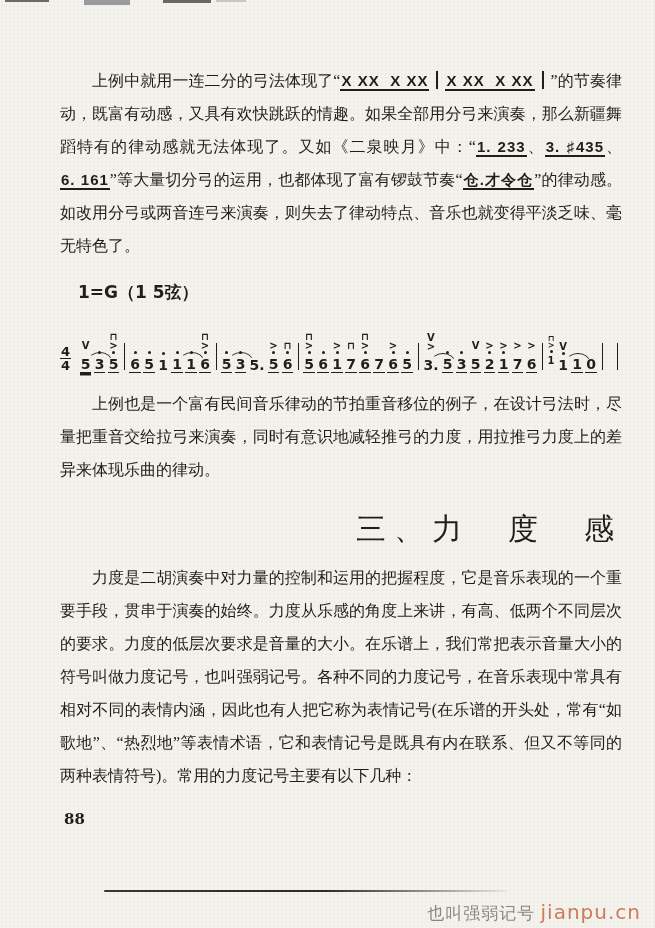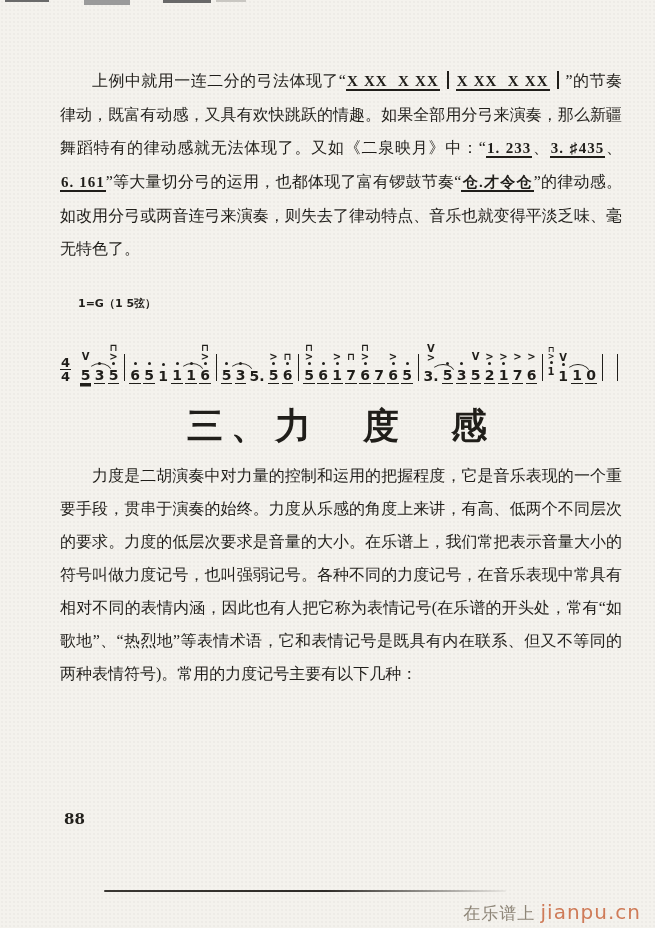--- a/index.html
+++ b/index.html
@@ -14,30 +14,30 @@
     font-family:"Liberation Serif","DejaVu Serif",serif;
     color:var(--ink);
   }
   .content{
     position:absolute;left:60px;top:64px;width:562px;
     font-size:16px;line-height:33px;text-align:justify;
   }
   p{margin:0;text-indent:2em;}
   .seg-text{}
   .notation{
-    font-family:Liberation Serif, serif;font-weight:bold;font-size:15px;
+    font-family:Liberation Sans, sans-serif;font-weight:bold;font-size:15px;
     border-bottom:2px solid var(--ink);padding:0 1px 0 1px;letter-spacing:1px;
     white-space:pre;
   }
   .inline-bar{
     display:inline-block;width:2px;height:18px;background:var(--ink);
     margin:0 7px;vertical-align:-3px;
   }
   .keyline{
-    margin:22px 0 4px 18px;font-weight:bold;font-size:11px;text-indent:0;
+    margin:14px 0 4px 18px;font-weight:bold;font-size:17px;text-indent:0;
     font-family:"DejaVu Sans",sans-serif;
   }
   
   .score{
     display:flex;align-items:flex-end;margin:6px 0 14px 0;
     font-family:"DejaVu Sans",sans-serif;height:58px;
   }
   .timesig{display:flex;flex-direction:column;align-items:center;margin:0 8px 2px 0;
     font-weight:bold;font-size:13px;line-height:11px;}
   .timesig .tsline{width:11px;height:1.5px;background:var(--ink);margin:1px 0;}
@@ -61,21 +61,21 @@
     border:1.5px solid transparent;border-top-color:var(--ink);
     border-radius:50% 50% 0 0 / 100% 100% 0 0;
   }
   .note.grace{width:9px;transform:translateY(-7px);}
   .note.grace .digit{font-size:10px;line-height:11px;}
   .note.grace .marks{font-size:8px;line-height:7px;height:18px;}
   .barline{width:1.5px;height:27px;background:var(--ink);margin:0 4px 3px 4px;align-self:flex-end;}
   .endspace{width:22px;}
   
   h2.section{
-    text-align:center;font-size:36px;font-weight:bold;letter-spacing:8px;
+    text-align:right;font-size:30px;font-weight:normal;letter-spacing:8px;
     margin:26px 0 16px 0;text-indent:0;
   }
   
   .page-number{position:absolute;left:64px;top:810px;font-size:15px;font-weight:bold;
     font-family:"DejaVu Serif",serif;}
   .scan-line{
     position:absolute;left:104px;top:890px;width:402px;height:2px;
     background:linear-gradient(to right,rgba(25,22,18,0.85) 0%,rgba(25,22,18,0.9) 55%,
       rgba(25,22,18,0.35) 85%,rgba(25,22,18,0.05) 100%);
     border-radius:1px;
@@ -342,24 +342,25 @@
           <div class="marks"></div>
           <div class="dot-hi off"></div>
           <div class="digit ul1">0</div>
         </div>
       </div>
       <div class="barline"></div>
       <div class="endspace"></div>
       <div class="barline"></div>
     </div>
 
+  <p>上例也是一个富有民间音乐律动的节拍重音移位的例子，在设计弓法时，尽量把重音交给拉弓来演奏，同时有意识地减轻推弓的力度，用拉推弓力度上的差异来体现乐曲的律动。</p>
 
   <h2 class="section">三、力　度　感</h2>
 
   <p>力度是二胡演奏中对力量的控制和运用的把握程度，它是音乐表现的一个重要手段，贯串于演奏的始终。力度从乐感的角度上来讲，有高、低两个不同层次的要求。力度的低层次要求是音量的大小。在乐谱上，我们常把表示音量大小的符号叫做力度记号，也叫强弱记号。各种不同的力度记号，在音乐表现中常具有相对不同的表情内涵，因此也有人把它称为表情记号(在乐谱的开头处，常有“如歌地”、“热烈地”等表情术语，它和表情记号是既具有内在联系、但又不等同的两种表情符号)。常用的力度记号主要有以下几种：</p>
 
 </div>
 
 <div class="page-number">88</div>
 <div class="scan-line"></div>
 <div class="watermark">
-  <span class="site">在乐谱上 </span><span class="url">jianpu.cn</span>
+  <span class="site">也叫强弱记号 </span><span class="url">jianpu.cn</span>
 </div>
 
 </body></html>

